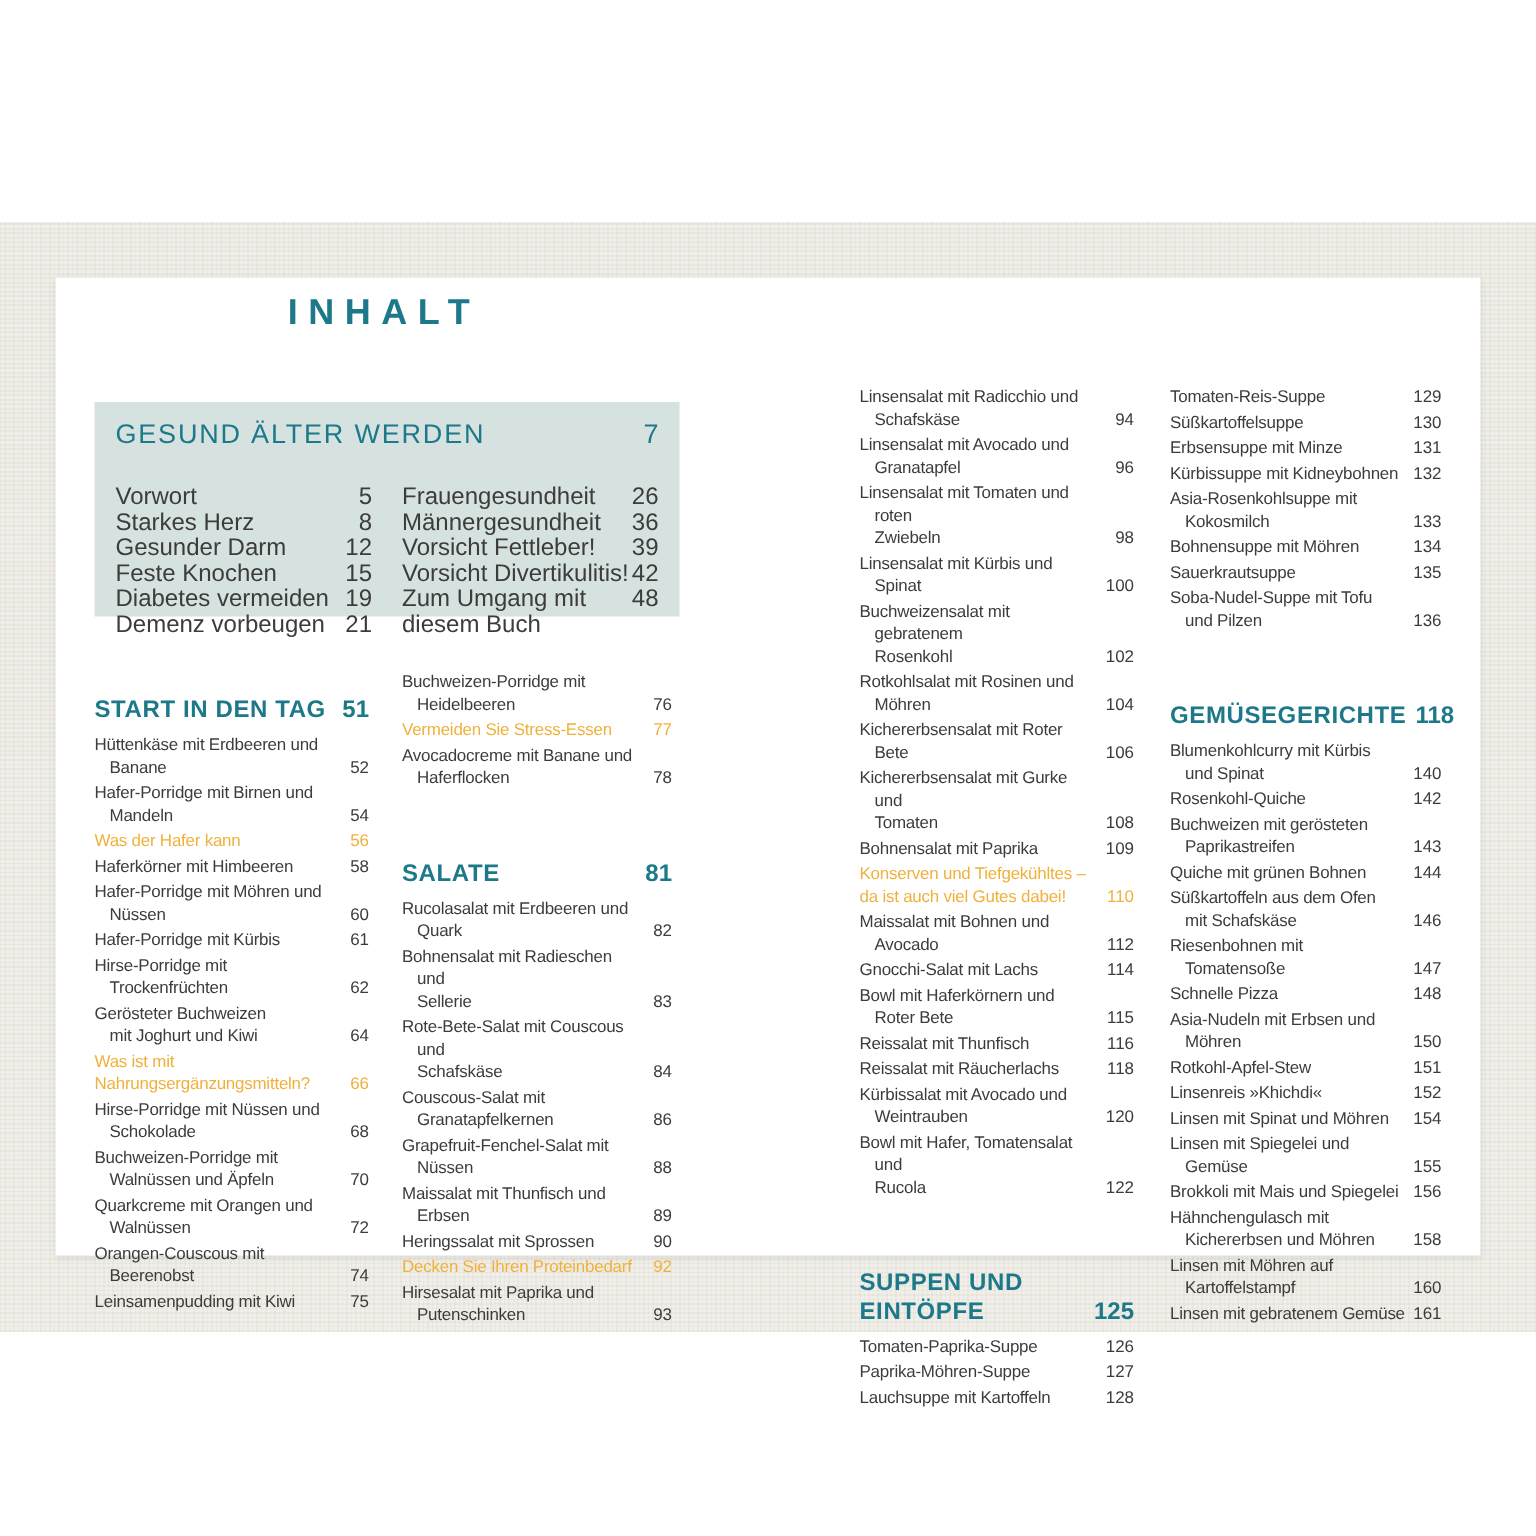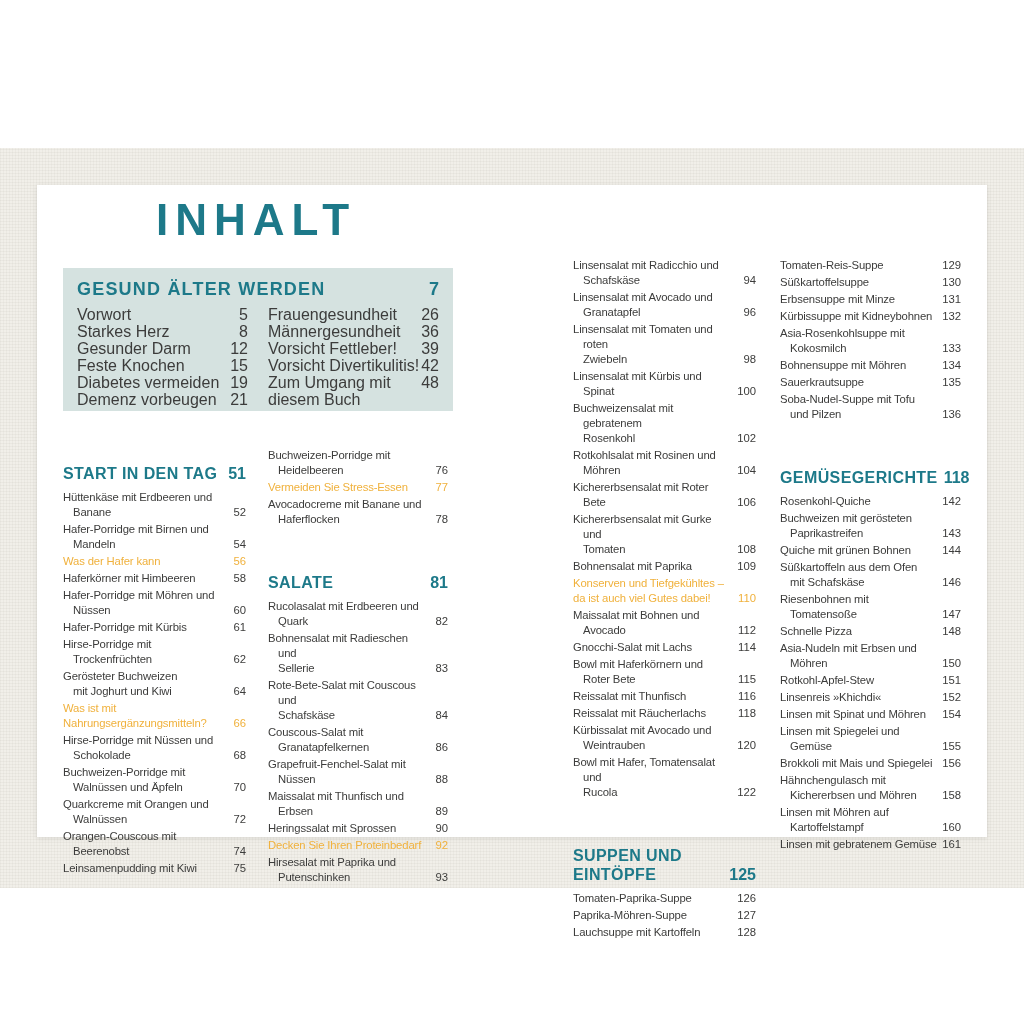--- a/index.html
+++ b/index.html
@@ -17,34 +17,34 @@
       repeating-linear-gradient(90deg, rgba(120,115,100,0.05) 0 1px, transparent 1px 3px);
   }
   .page{
     position:absolute;left:37px;top:185px;width:950px;height:652px;
     background:#ffffff;
     box-shadow:0 1px 5px rgba(0,0,0,0.10);
   }
   .title{
     position:absolute;left:26px;top:10px;width:386px;margin:0;
     text-align:center;
-    font-size:44px;font-weight:bold;letter-spacing:7px;
+    font-size:24px;font-weight:bold;letter-spacing:7px;
     color:var(--teal,#1d7989);
   }
   .intro-box{
     position:absolute;left:26px;top:83px;width:390px;height:143px;
     box-sizing:border-box;
     background:var(--box_bg,#d5e2e0);
     padding:11px 14px 0 14px;
   }
   .intro-head{
     display:flex;align-items:flex-end;
-    color:var(--teal,#1d7989);font-weight:bold;
+    color:var(--teal,#1d7989);font-weight:normal;
     font-size:18px;line-height:20px;letter-spacing:1.2px;
-    margin-bottom:7px;
+    margin-bottom:24px;
   }
   .intro-head .ih-text{flex:1;}
   .intro-head .ih-num{letter-spacing:0;}
   .intro-cols{display:flex;gap:20px;}
   .intro-col{flex:1;}
   .intro-row{
     display:flex;justify-content:space-between;
     font-size:16px;line-height:17px;
     color:var(--text,#3c3c3b);
   }
@@ -413,20 +413,25 @@
         <span class="e-text">Soba-Nudel-Suppe mit Tofu
 und Pilzen</span>
         <span class="e-num">136</span>
       </div>
       <div class="spacer"></div>
       <div class="sec-heading">
         <span class="h-text">GEMÜSEGERICHTE</span>
         <span class="h-num">118</span>
       </div>
       <div class="entry">
+        <span class="e-text">Blumenkohlcurry mit Kürbis
+und Spinat</span>
+        <span class="e-num">140</span>
+      </div>
+      <div class="entry">
         <span class="e-text">Rosenkohl-Quiche</span>
         <span class="e-num">142</span>
       </div>
       <div class="entry">
         <span class="e-text">Buchweizen mit gerösteten
 Paprikastreifen</span>
         <span class="e-num">143</span>
       </div>
       <div class="entry">
         <span class="e-text">Quiche mit grünen Bohnen</span>

